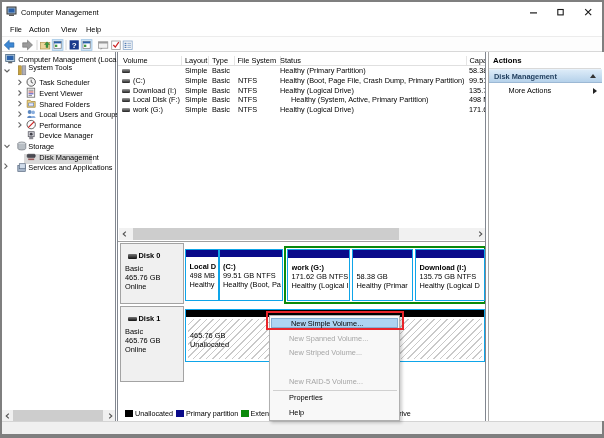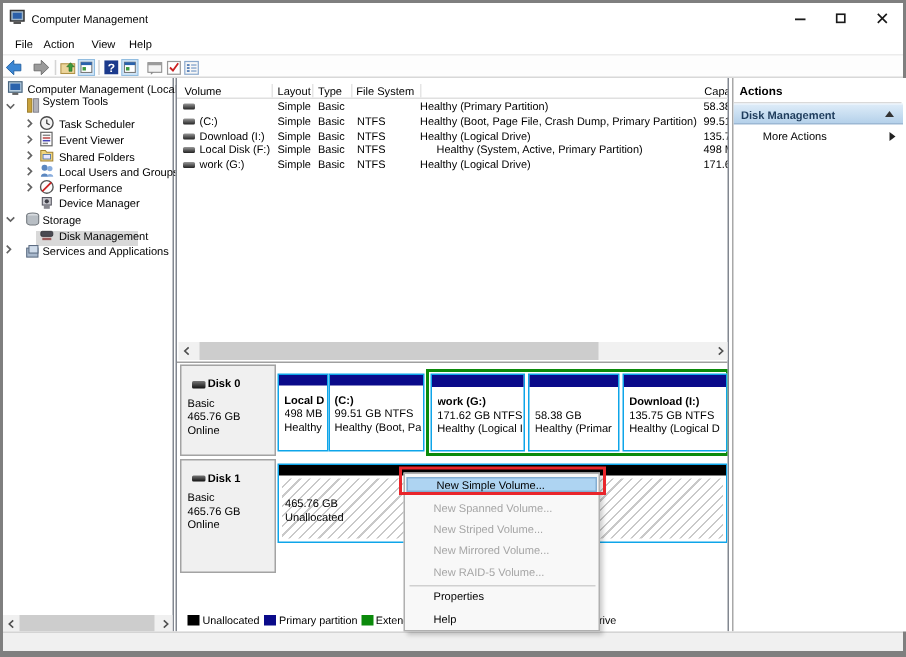--- a/index.html
+++ b/index.html
@@ -192,20 +192,21 @@
           <path d="M1.2 0.6 L3.8 3 L1.2 5.4" fill="none" stroke="#505050" stroke-width="1.1"></path>
         </svg>
     </div>
   </div>
   <div id="midpane">
 
     <div class="vhdr" style="left:2px;top:3.5px;width:62px;">Volume</div>
     <div class="vhdr" style="left:64px;top:3.5px;width:27px;">Layout</div>
     <div class="vhdr" style="left:91px;top:3.5px;width:25.5px;">Type</div>
     <div class="vhdr" style="left:116.5px;top:3.5px;width:46px;">File System</div>
+    <div class="vhdr" style="left:159px;top:3.5px;width:189.5px;">Status</div>
     <div class="vhdr" style="left:348.5px;top:3.5px;width:21px;border-right:none;">Capa</div>
     <div class="abs" style="left:0;top:12.5px;width:369px;height:1px;background:#e0e0e0;"></div>
 
     <div class="vrow" style="top:14.4px;left:0;width:369px;">
         <span class="vicon" style="left:4px;top:3px;"></span>
         <span class="abs" style="left:67px;">Simple</span>
         <span class="abs" style="left:94px;">Basic</span>
         <span class="abs" style="left:162px;">Healthy (Primary Partition)</span>
         <span class="abs" style="left:351px;">58.38 GB</span>
       </div>
@@ -313,19 +314,18 @@
     </div>
     <div class="abs" style="left:19.5px;top:34px;font-size:7.4px;">More Actions</div>
     <div class="abs" style="left:104px;top:35.5px;width:0;height:0;border-top:3.5px solid transparent;border-bottom:3.5px solid transparent;border-left:4.5px solid #222;"></div>
   </div>
   <div id="statusbar"></div>
 </div>
 <div id="ctxmenu">
   <div class="mi" style="top:2.4px;height:10px;line-height:10px;background:#aed4f2;border:1px solid #84aed2;width:127.5px;left:1px;">New Simple Volume...</div>
   <div class="mi midis" style="top:16px;">New Spanned Volume...</div>
   <div class="mi midis" style="top:30.2px;">New Striped Volume...</div>
-  <div class="mi midis" style="top:44.4px;">New Mirrored Volume...</div>
   <div class="mi midis" style="top:58.6px;">New RAID-5 Volume...</div>
   <div class="abs" style="left:3px;top:73.5px;width:124px;height:1px;background:#d0d0d0;"></div>
   <div class="mi" style="top:74.5px;">Properties</div>
   <div class="mi" style="top:89.9px;">Help</div>
 </div>
 <div id="redbox"></div>
 
 </body></html>

